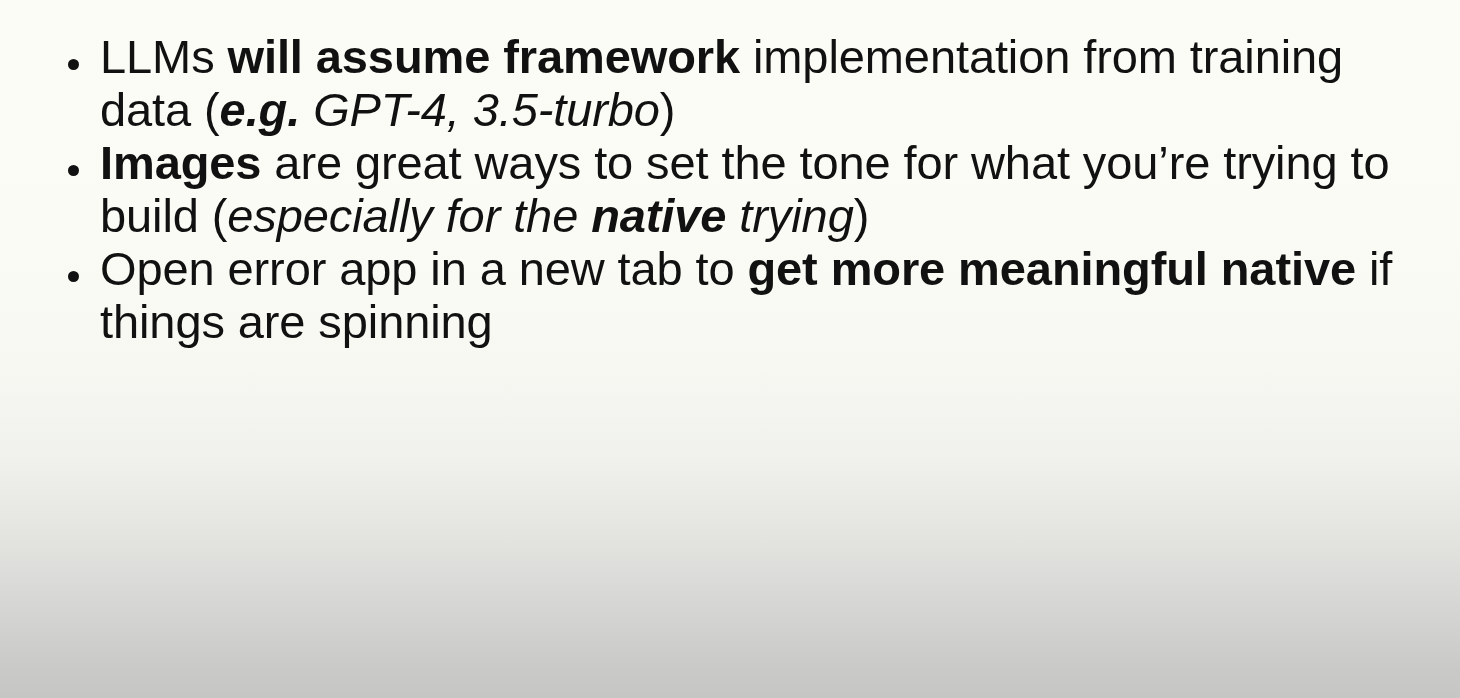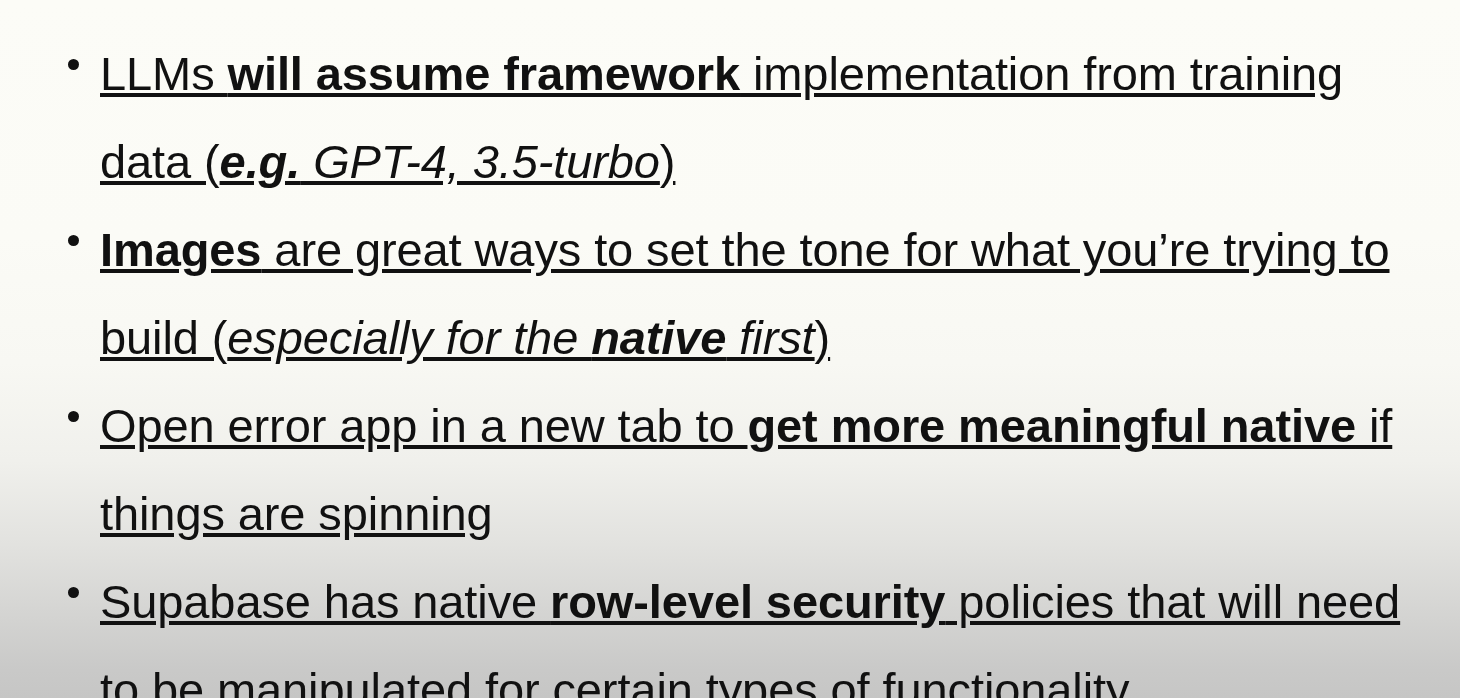--- a/index.html
+++ b/index.html
@@ -44,26 +44,25 @@
     margin: 0;
     padding: 0;
     list-style: none;
   }
 
   .bullet-item {
     position: relative;
     margin: 0;
     padding: 0 18px 0 100px;
     font-size: 47px;
-    line-height: 88px;
+    line-height: 53px;
     letter-spacing: -0.1px;
     color: #111111;
     font-weight: 400;
     text-rendering: optimizeLegibility;
-    text-decoration: underline;
   }
 
   
   .bullet-item::before {
     content: "";
     position: absolute;
     left: 68px;
     top: 29px;
     width: 11px;
     height: 11px;
@@ -75,17 +74,16 @@
   .b  { font-weight: 700; }
   .i  { font-style: italic; }
   .bi { font-weight: 700; font-style: italic; }
 </style>
 </head>
 <body>
 
 <div class="slide">
   <ul class="bullet-list">
       <li class="bullet-item"><span>LLMs </span><span class="b">will assume framework</span><span> implementation from training data (</span><span class="bi">e.g.</span><span class="i"> GPT-4, 3.5-turbo</span><span>)</span></li>
-      <li class="bullet-item"><span class="b">Images</span><span> are great ways to set the tone for what you’re trying to build (</span><span class="i">especially for the </span><span class="bi">native</span><span class="i"> first</span><span>)</span></li>
+      <li class="bullet-item"><span class="b">Images</span><span> are great ways to set the tone for what you’re trying to build (</span><span class="i">especially for the </span><span class="bi">native</span><span class="i"> trying</span><span>)</span></li>
       <li class="bullet-item"><span>Open error app in a new tab to </span><span class="b">get more meaningful native</span><span> if things are spinning</span></li>
-      <li class="bullet-item"><span>Supabase has native </span><span class="b">row-level security</span><span> policies that will need to be manipulated for certain types of functionality</span></li>
     </ul>
 </div>
 
 </body></html>

